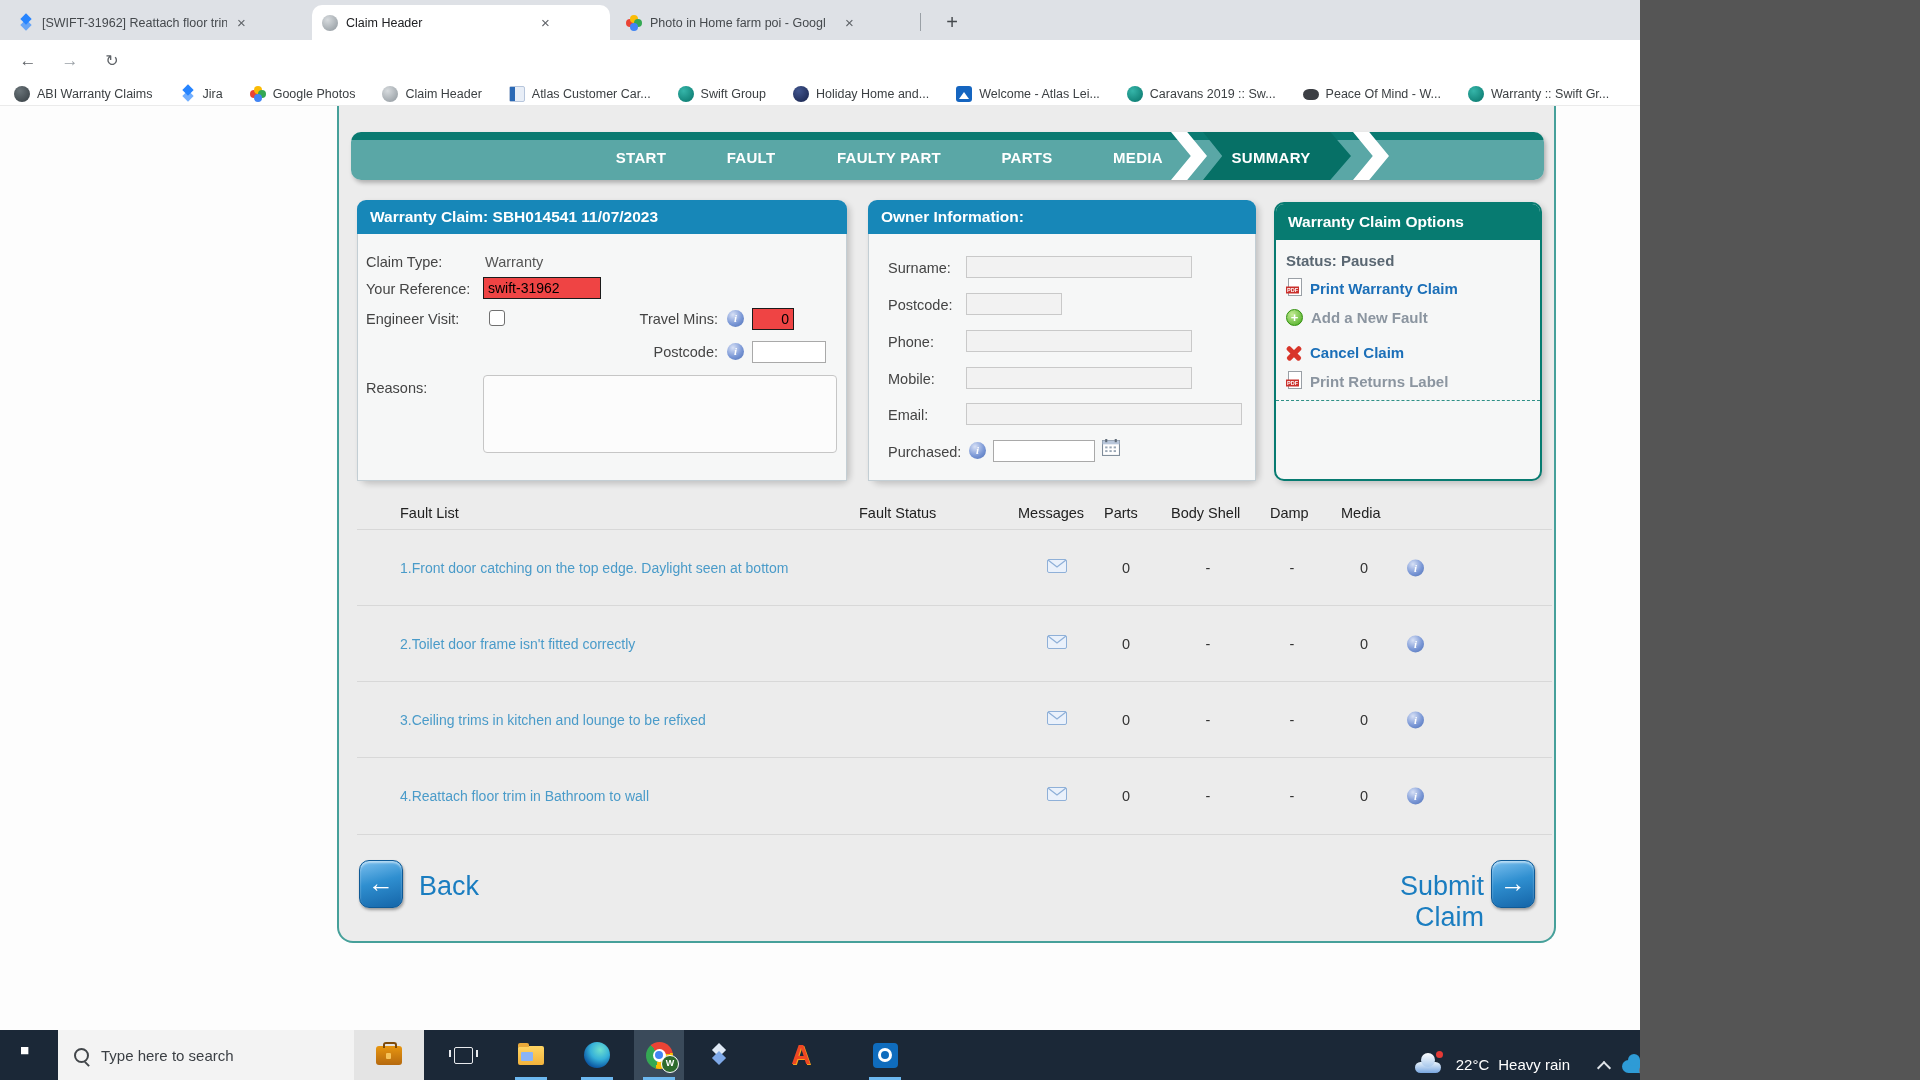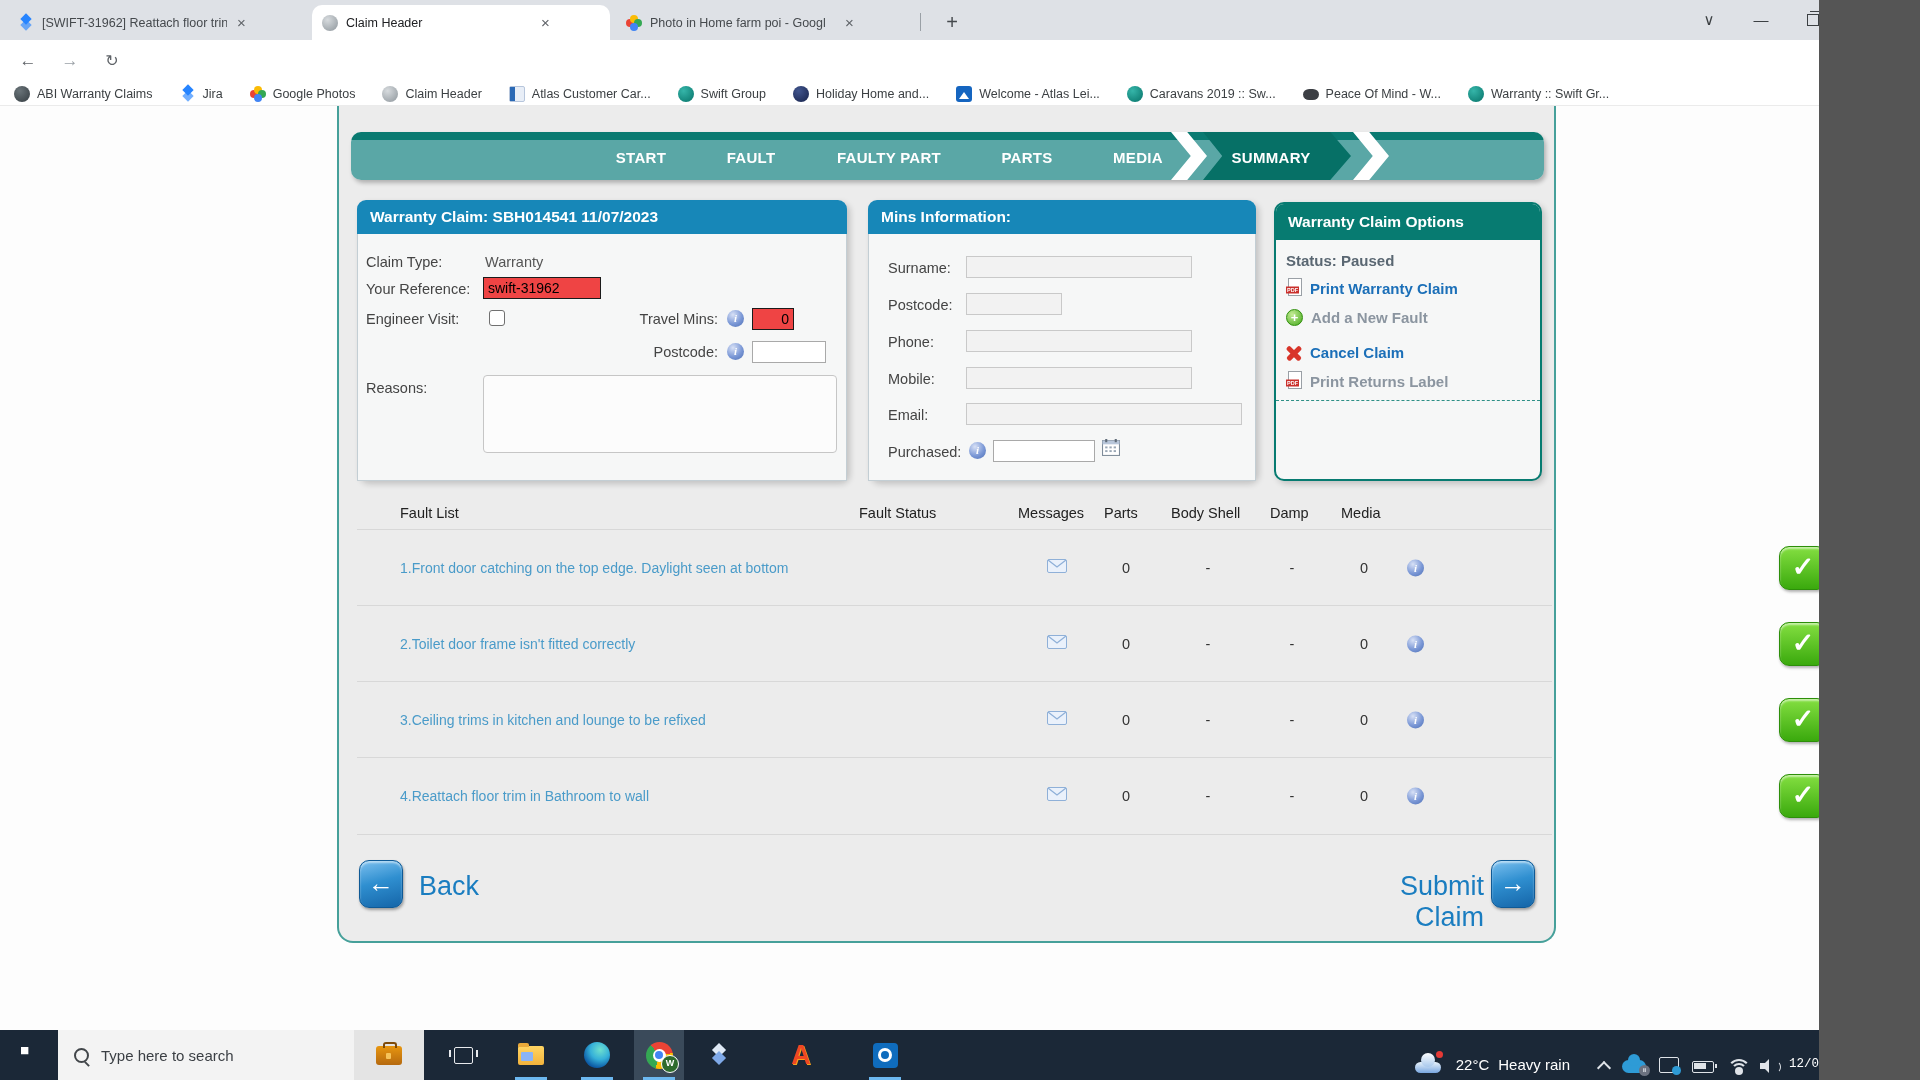--- a/index.html
+++ b/index.html
@@ -1,17 +1,17 @@
 <!DOCTYPE html>
 <html><head>
 <meta charset="utf-8">
 <style>
   html,body{margin:0;padding:0;background:#555;}
-  #canvas{position:relative;width:1784px;height:1080px;background:#fdfdfd;overflow:hidden;
-          font-family:"Liberation Sans",sans-serif;padding-left:35px;-webkit-font-smoothing:antialiased;}
+  #canvas{position:relative;width:1640px;height:1080px;background:#fdfdfd;overflow:hidden;
+          font-family:"Liberation Sans",sans-serif;-webkit-font-smoothing:antialiased;}
 
   
   .tabstrip{position:absolute;left:0;top:0;width:1920px;height:40px;background:#dee1e6;}
   .tab{position:absolute;top:5px;height:35px;border-radius:10px 10px 0 0;display:flex;align-items:center;
        padding:0 10px;box-sizing:border-box;font-size:12.5px;color:#45494d;}
   .tab.active{background:#fff;color:#202124;}
   .tab .title{white-space:nowrap;overflow:hidden;max-width:185px;flex:1;}
   .tab .x{margin-left:10px;color:#5f6368;font-size:15px;line-height:15px;}
   .tabsep{position:absolute;top:13px;width:1px;height:18px;background:#9aa0a6;}
   .favicon{width:16px;height:16px;margin-right:8px;flex:0 0 16px;position:relative;}
@@ -336,21 +336,21 @@
         <input class="inp" style="left: 394px; top: 74px; width: 42px; text-align: right;" value="0">
         <span class="flabel" style="left:250px;top:110px;width:110px;text-align:right;">Postcode:</span>
         <span class="info" style="position:absolute;left:369px;top:109px;">i</span>
         <input class="inp white" style="left: 394px; top: 107px; width: 74px;">
         <span class="flabel" style="left:8px;top:146px;">Reasons:</span>
         <div class="txtarea" style="left:125px;top:141px;width:352px;height:76px;"></div>
       </div>
     </div>
 
     <div class="panel" style="left:529px;top:94px;width:388px;height:281px;">
-      <div class="panel-hdr" style="background:#1787b8;">Mins Information:</div>
+      <div class="panel-hdr" style="background:#1787b8;">Owner Information:</div>
       <div class="body">
         <span class="flabel" style="left:19px;top:26px;">Surname:</span>
         <input class="inp gray" style="left: 97px; top: 22px; width: 226px;" disabled="">
         <span class="flabel" style="left:19px;top:63px;">Postcode:</span>
         <input class="inp gray" style="left: 97px; top: 59px; width: 96px;" disabled="">
         <span class="flabel" style="left:19px;top:100px;">Phone:</span>
         <input class="inp gray" style="left: 97px; top: 96px; width: 226px;" disabled="">
         <span class="flabel" style="left:19px;top:137px;">Mobile:</span>
         <input class="inp gray" style="left: 97px; top: 133px; width: 226px;" disabled="">
         <span class="flabel" style="left:19px;top:173px;">Email:</span>

